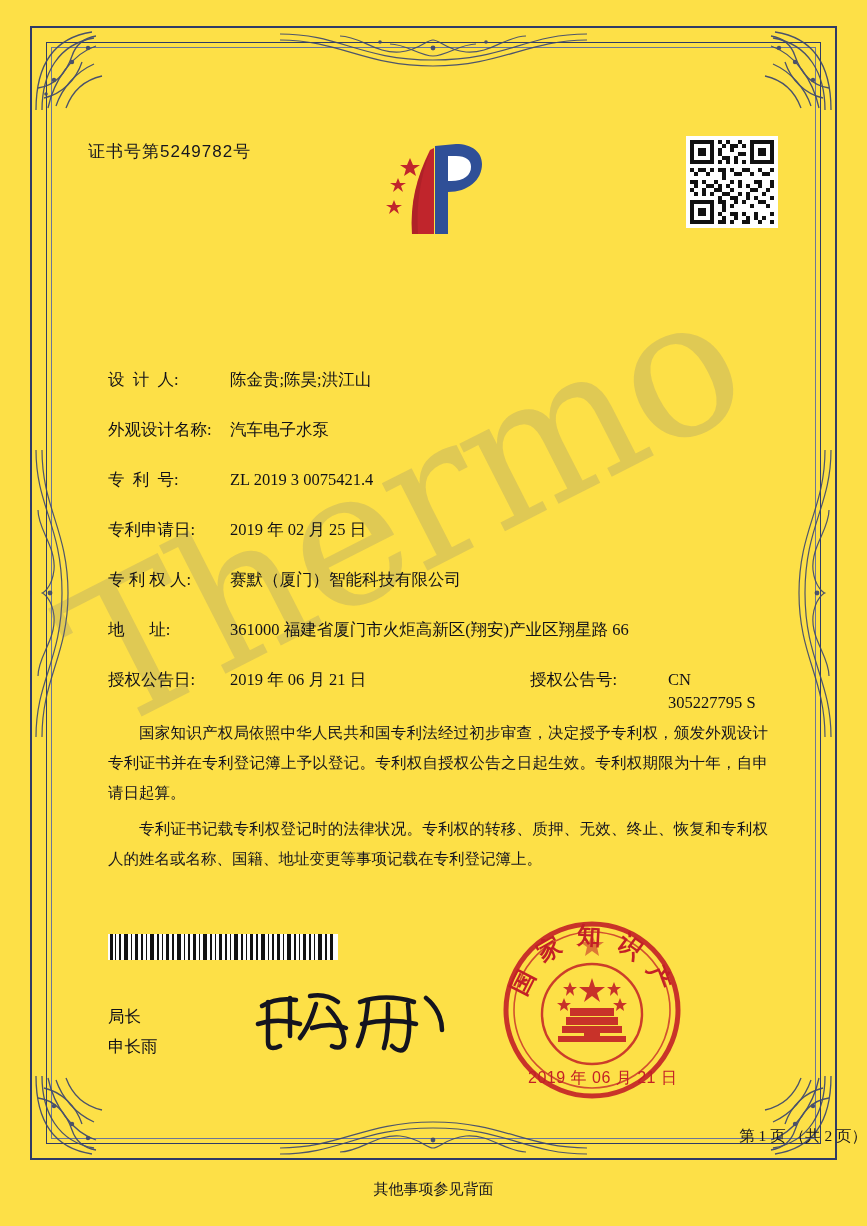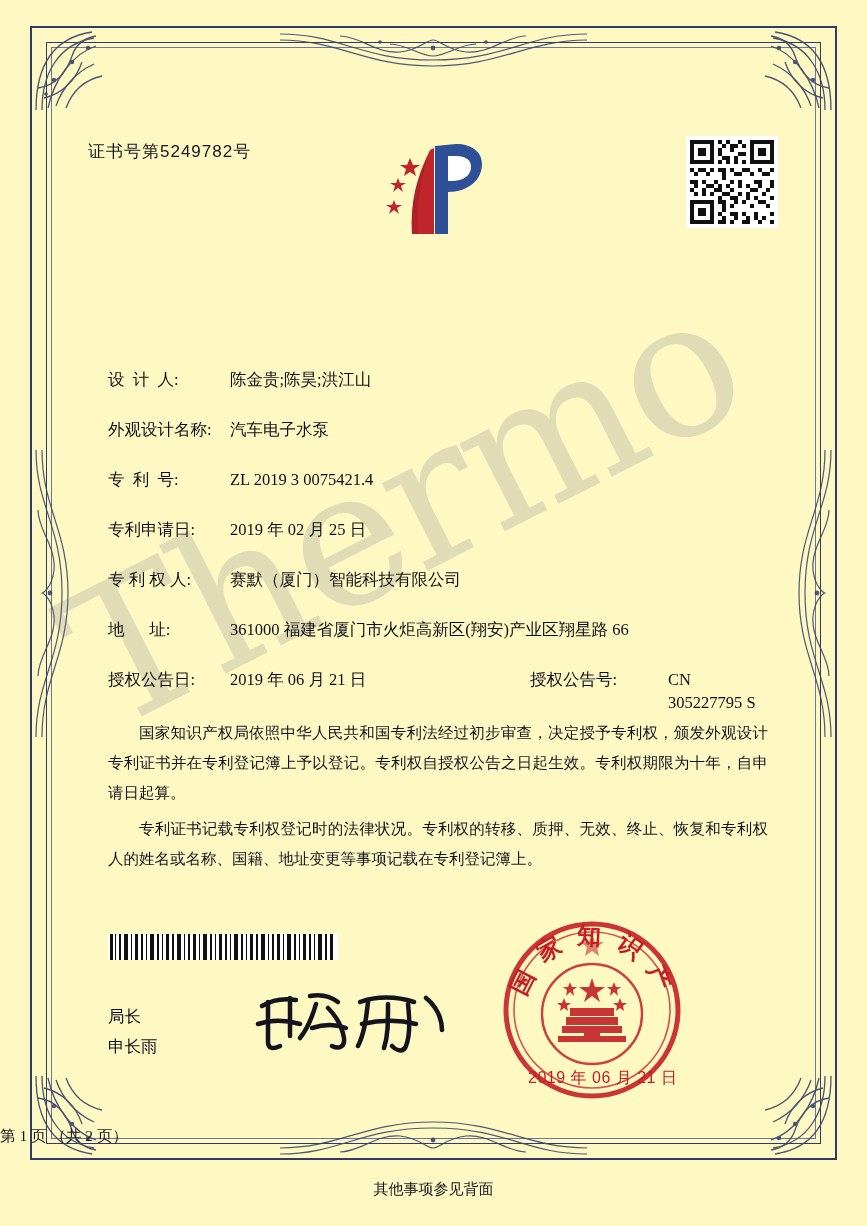--- a/index.html
+++ b/index.html
@@ -9,21 +9,21 @@
   }
   body {
     font-family: "Liberation Serif", "DejaVu Serif", serif;
     color: #1b1b2b;
   }
   .page {
     position: relative;
     width: 867px;
     height: 1226px;
     margin: 0 auto;
-    background: #fef9c3;
+    background: #fde047;
     overflow: hidden;
   }
 
   
   .border-outer {
     position: absolute;
     left: 30px;
     top: 26px;
     width: 807px;
     height: 1134px;
@@ -195,21 +195,21 @@
     color: #c32026;
     font-family: "Liberation Sans", sans-serif;
     letter-spacing: .5px;
   }
 
   
   .page-no {
     position: absolute;
     left: 0; right: 0;
     top: 1126px;
-    text-align: left;
+    text-align: right;
     font-size: 15.5px;
     color: #15151f;
   }
   .footer-note {
     position: absolute;
     left: 0; right: 0;
     top: 1180px;
     text-align: center;
     font-size: 15px;
     color: #15151f;

